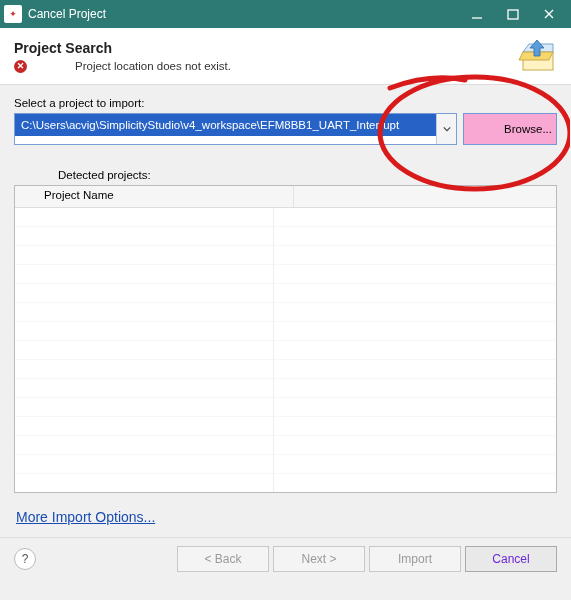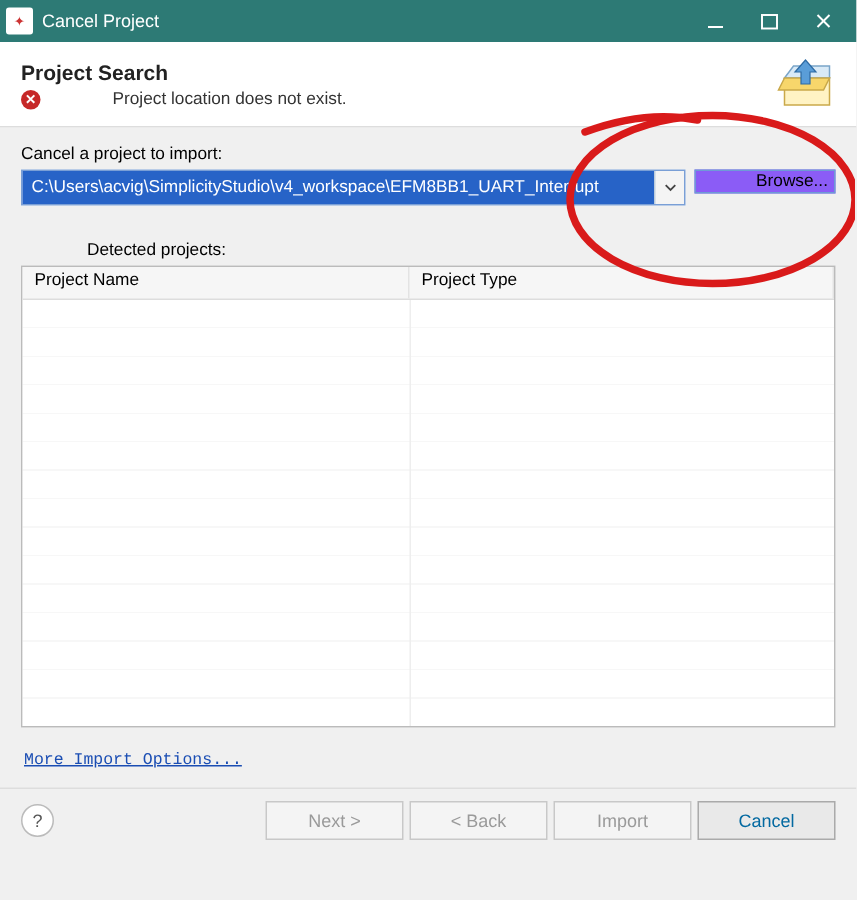--- a/index.html
+++ b/index.html
@@ -21,38 +21,38 @@
 .header .wizard-icon { width: 40px; height: 36px; margin-left: 8px; }
 
 .content { padding: 12px 14px 4px 14px; }
 
 .field-label { font-size: 11.5px; color: #000; margin-bottom: 4px; }
 .path-row { display: flex; gap: 6px; margin-bottom: 24px; }
 .path-input-wrap { position: relative; flex: 1; display: flex; border: 1px solid #7a9fd6; background: #fff; }
 .path-input { flex: 1; font-size: 11.5px; padding: 3px 6px; border: none; background: #2763c7; color: #fff; outline: none; height: 22px; }
 .path-dd { width: 20px; display: flex; align-items: center; justify-content: center; border-left: 1px solid #bcd; background: #f4f4f4; cursor: pointer; }
 .path-dd svg { width: 8px; height: 8px; stroke: #444; stroke-width: 1.5; fill: none; }
-.browse-btn { width: 94px; height: 16px; font-size: 11.5px; background: #8b5cf6; border: 1px solid #6e9ad6; color: #000; cursor: pointer; padding-left: 36px; }
+.browse-btn { width: 94px; height: 32px; font-size: 11.5px; background: #f9a8d4; border: 1px solid #6e9ad6; color: #000; cursor: pointer; padding-left: 36px; }
 
 .detected-label { font-size: 11.5px; margin-bottom: 4px; padding-left: 44px; }
 .table-wrap { border: 1px solid #bbb; background: #fff; height: 308px; overflow: hidden; }
 .table-head { display: flex; background: #f6f6f6; border-bottom: 1px solid #ddd; height: 22px; }
-.table-head .th { padding: 3px 8px; font-size: 11.5px; border-right: 1px solid #e3e3e3; }
+.table-head .th { padding: 3px 8px; font-size: 11.5px; border-right: 1px solid #e3e3e3; margin-left: 21px; }
 .th-name { width: 258px; }
 .th-type { flex: 1; }
 .table-body { flex: 1; background: repeating-linear-gradient(#fff 0, #fff 18px, #f7f7f7 18px, #f7f7f7 19px); height: 286px; position: relative; }
 .table-body::after { content: ""; position: absolute; left: 258px; top: 0; bottom: 0; width: 1px; background: #eee; }
 
-.more-link { display: inline-block; font-size: 11px; color: #1a4db3; text-decoration: underline; margin: 16px 2px 8px 2px; cursor: pointer; font-family: Liberation Mono, monospace; }
+.more-link { display: inline-block; font-size: 14px; color: #1a4db3; text-decoration: underline; margin: 16px 2px 8px 2px; cursor: pointer; }
 
 .footer { border-top: 1px solid #ddd; background: #f0f0f0; padding: 8px 14px 10px 14px; display: flex; align-items: center; }
 .help-btn { width: 22px; height: 22px; border: 1px solid #bbb; border-radius: 50%; background: #fff; display: flex; align-items: center; justify-content: center; font-size: 12px; color: #555; cursor: pointer; margin-right: 8px; }
 .spacer { flex: 0 0 94px; }
 .nav-btn { width: 92px; height: 26px; font-size: 12px; border: 1px solid #c8c8c8; background: #f4f4f4; color: #9a9a9a; margin-left: 4px; cursor: default; }
-.nav-btn.enabled { color: #0369a1; background: #e9e9e9; border: 1px solid #aaa; cursor: pointer; }
+.nav-btn.enabled { color: #6d28d9; background: #e9e9e9; border: 1px solid #aaa; cursor: pointer; }
 .footer .right { flex: 1; display: flex; justify-content: flex-end; }
 
 .annot { position: absolute; pointer-events: none; z-index: 50; }
 </style>
 </head>
 <body>
 
 <div class="titlebar">
   <div class="app-icon">✦</div>
   <div class="title">Cancel Project</div>
@@ -86,51 +86,50 @@
   </div>
   <svg class="wizard-icon" viewBox="0 0 40 36">
     <rect x="6" y="14" width="30" height="18" fill="#fff3c4" stroke="#caa94a" stroke-width="1"></rect>
     <polygon points="6,14 12,6 36,6 36,14" fill="#d9eaf7" stroke="#7aa5c9" stroke-width="1"></polygon>
     <polygon points="6,14 2,22 32,22 36,14" fill="#f7d66b" stroke="#caa94a" stroke-width="1"></polygon>
     <path d="M17 18 L17 10 L13 10 L20 2 L27 10 L23 10 L23 18 Z" fill="#5a9dd8" stroke="#2d6aa3" stroke-width="0.8"></path>
   </svg>
 </div>
 
 <div class="content">
-  <div class="field-label">Cancel a project to import:</div>
+  <div class="field-label">Select a project to import:</div>
   <div class="path-row">
     <div class="path-input-wrap">
       <input class="path-input" value="C:\Users\acvig\SimplicityStudio\v4_workspace\EFM8BB1_UART_Interrupt" style="">
       <div class="path-dd">
         <svg viewBox="0 0 10 10">
             <polyline points="1,3 5,7 9,3"></polyline>
           </svg>
       </div>
     </div>
     <button class="browse-btn">Browse...</button>
   </div>
 
   <div class="detected-label">Detected projects:</div>
   <div class="table-wrap">
     <div class="table-head">
       <div class="th th-name">Project Name</div>
-      <div class="th th-type">Project Type</div>
     </div>
     <div class="table-body"></div>
   </div>
 
   <a class="more-link">More Import Options...</a>
 </div>
 
 <div class="footer">
   <div class="help-btn">?</div>
   <div class="spacer"></div>
   <div class="right">
+    <button class="nav-btn">&lt; Back</button>
     <button class="nav-btn">Next &gt;</button>
-    <button class="nav-btn">&lt; Back</button>
     <button class="nav-btn">Import</button>
     <button class="nav-btn enabled">Cancel</button>
   </div>
 </div>
 
 <svg class="annot" style="left:370px; top:68px; width:200px; height:150px;">
   <ellipse cx="105" cy="65" rx="95" ry="56" fill="none" stroke="#d91a1a" stroke-width="5"></ellipse>
   <path d="M20 20 Q60 5 95 12" fill="none" stroke="#d91a1a" stroke-width="5" stroke-linecap="round"></path>
 </svg>
 

